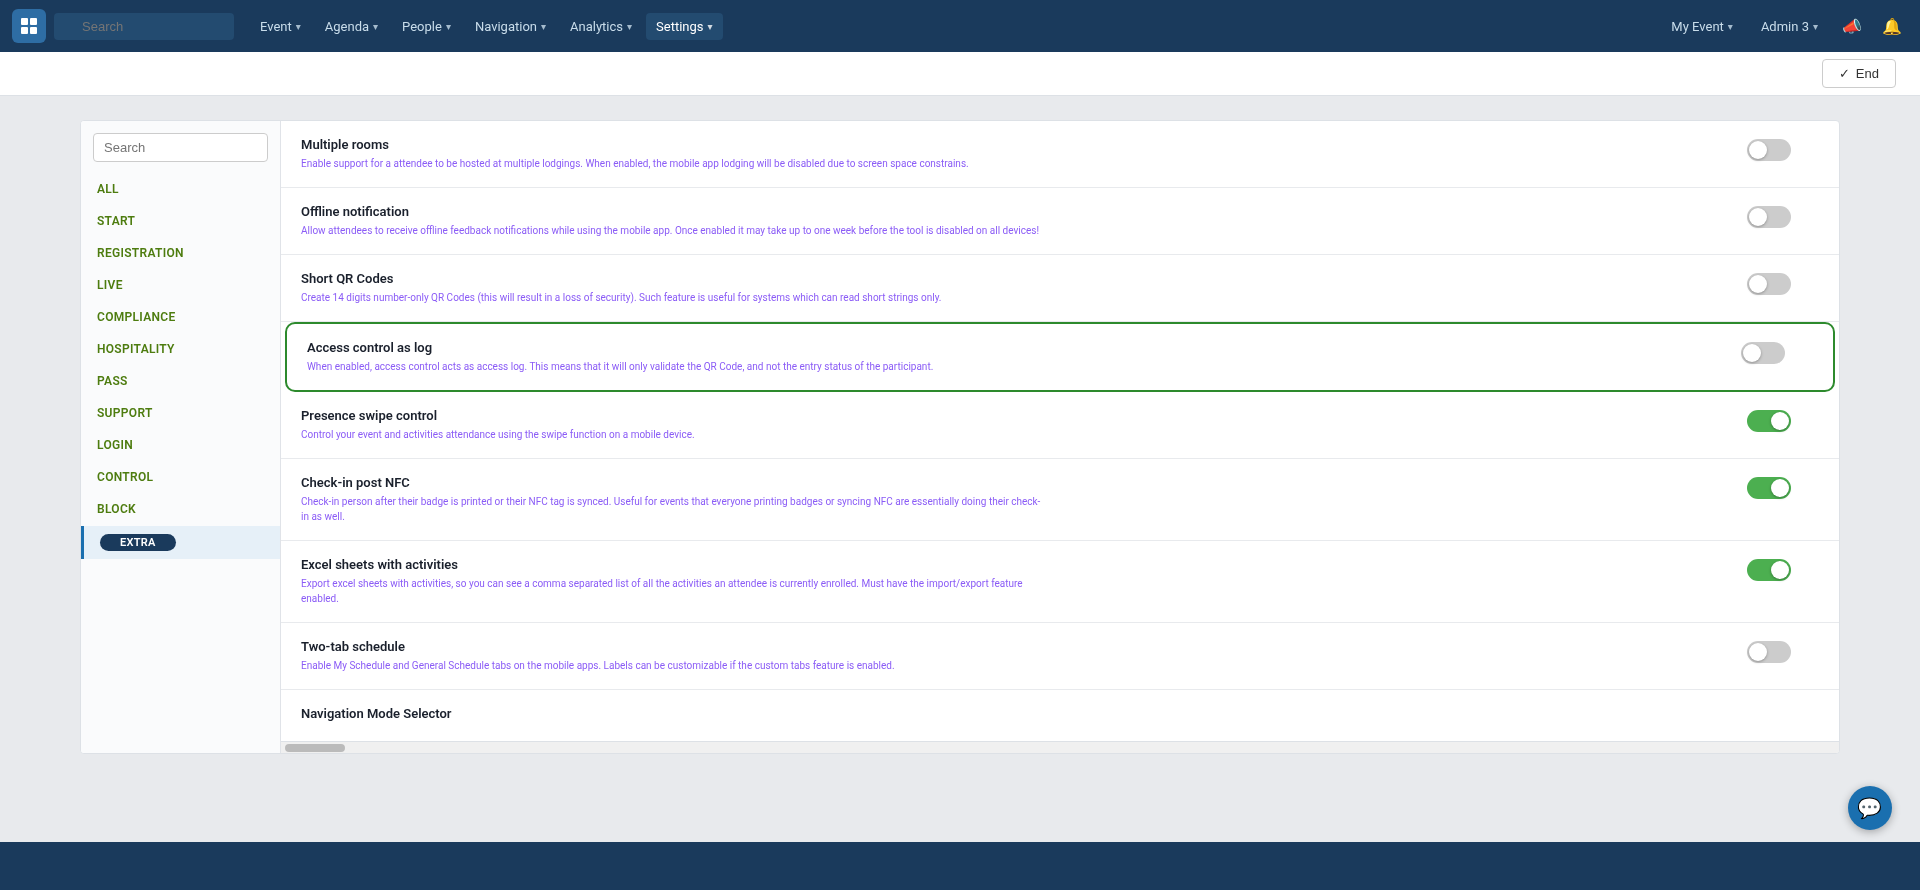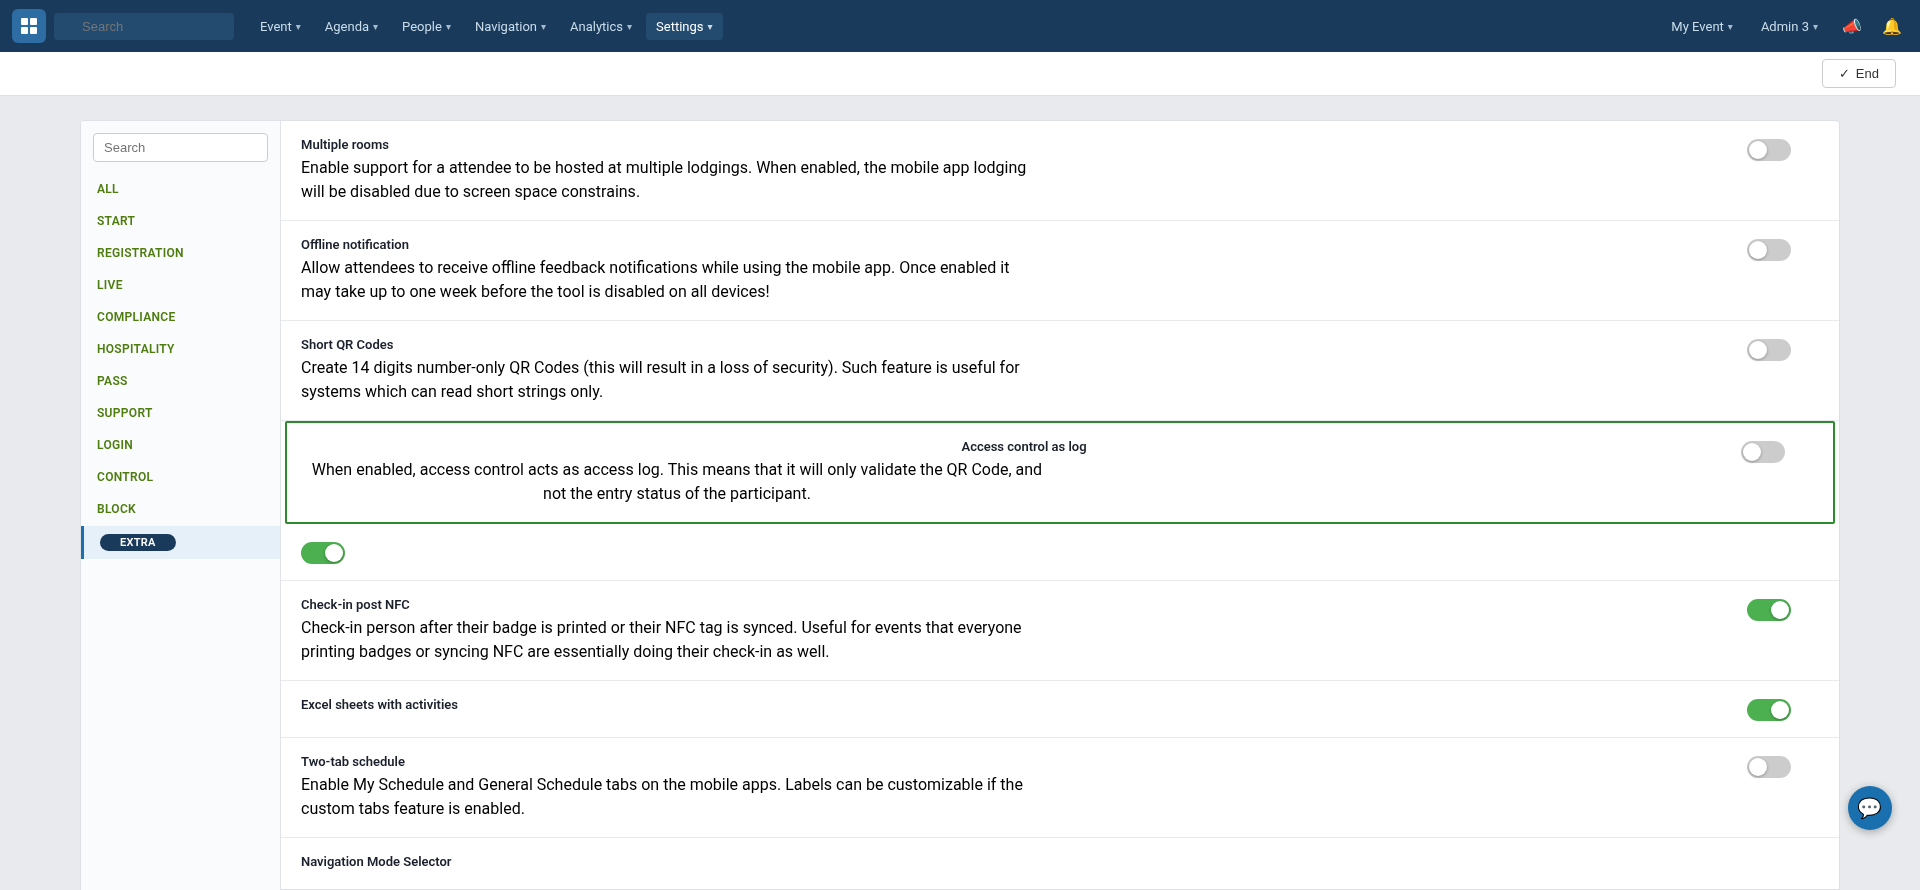--- a/index.html
+++ b/index.html
@@ -182,34 +182,33 @@
       display: flex;
       align-items: flex-start;
       justify-content: space-between;
       padding: 16px 48px 16px 20px;
       border-bottom: 1px solid #e8eaed;
       gap: 0;
     }
     .setting-row.highlighted {
       border: 2px solid #2d8a2d;
       margin: 0 4px;
-      border-radius: 2px;
-      text-align: center;
+      border-radius: 10px;
     }
     .setting-row:last-child { border-bottom: none; }
     .setting-text { flex: 1; }
     .setting-title {
       font-size: 13px;
       font-weight: 600;
       color: #1a202c;
       margin-bottom: 4px;
     }
     .setting-desc {
-      font-size: 16px;
-      color: #000000;
+      font-size: 10px;
+      color: #8b5cf6;
       line-height: 1.5;
       max-width: 740px;
     }
     .setting-toggle-wrap {
       flex-shrink: 0;
       display: flex;
       align-items: center;
       padding-top: 2px;
     }
 
@@ -423,20 +422,24 @@
         <div class="setting-toggle-wrap">
           <label class="toggle">
             <div class="toggle-track off">
               <div class="toggle-knob"></div>
             </div>
           </label>
         </div>
       </div>
 
       <div class="setting-row">
+        <div class="setting-text">
+          <div class="setting-title">Presence swipe control</div>
+          <div class="setting-desc">Control your event and activities attendance using the swipe function on a mobile device.</div>
+        </div>
         <div class="setting-toggle-wrap">
           <label class="toggle">
             <div class="toggle-track on">
               <div class="toggle-knob"></div>
             </div>
           </label>
         </div>
       </div>
 
       <div class="setting-row">
@@ -449,20 +452,21 @@
             <div class="toggle-track on">
               <div class="toggle-knob"></div>
             </div>
           </label>
         </div>
       </div>
 
       <div class="setting-row">
         <div class="setting-text">
           <div class="setting-title">Excel sheets with activities</div>
+          <div class="setting-desc">Export excel sheets with activities, so you can see a comma separated list of all the activities an attendee is currently enrolled. Must have the import/export feature enabled.</div>
         </div>
         <div class="setting-toggle-wrap">
           <label class="toggle">
             <div class="toggle-track on">
               <div class="toggle-knob"></div>
             </div>
           </label>
         </div>
       </div>
 

